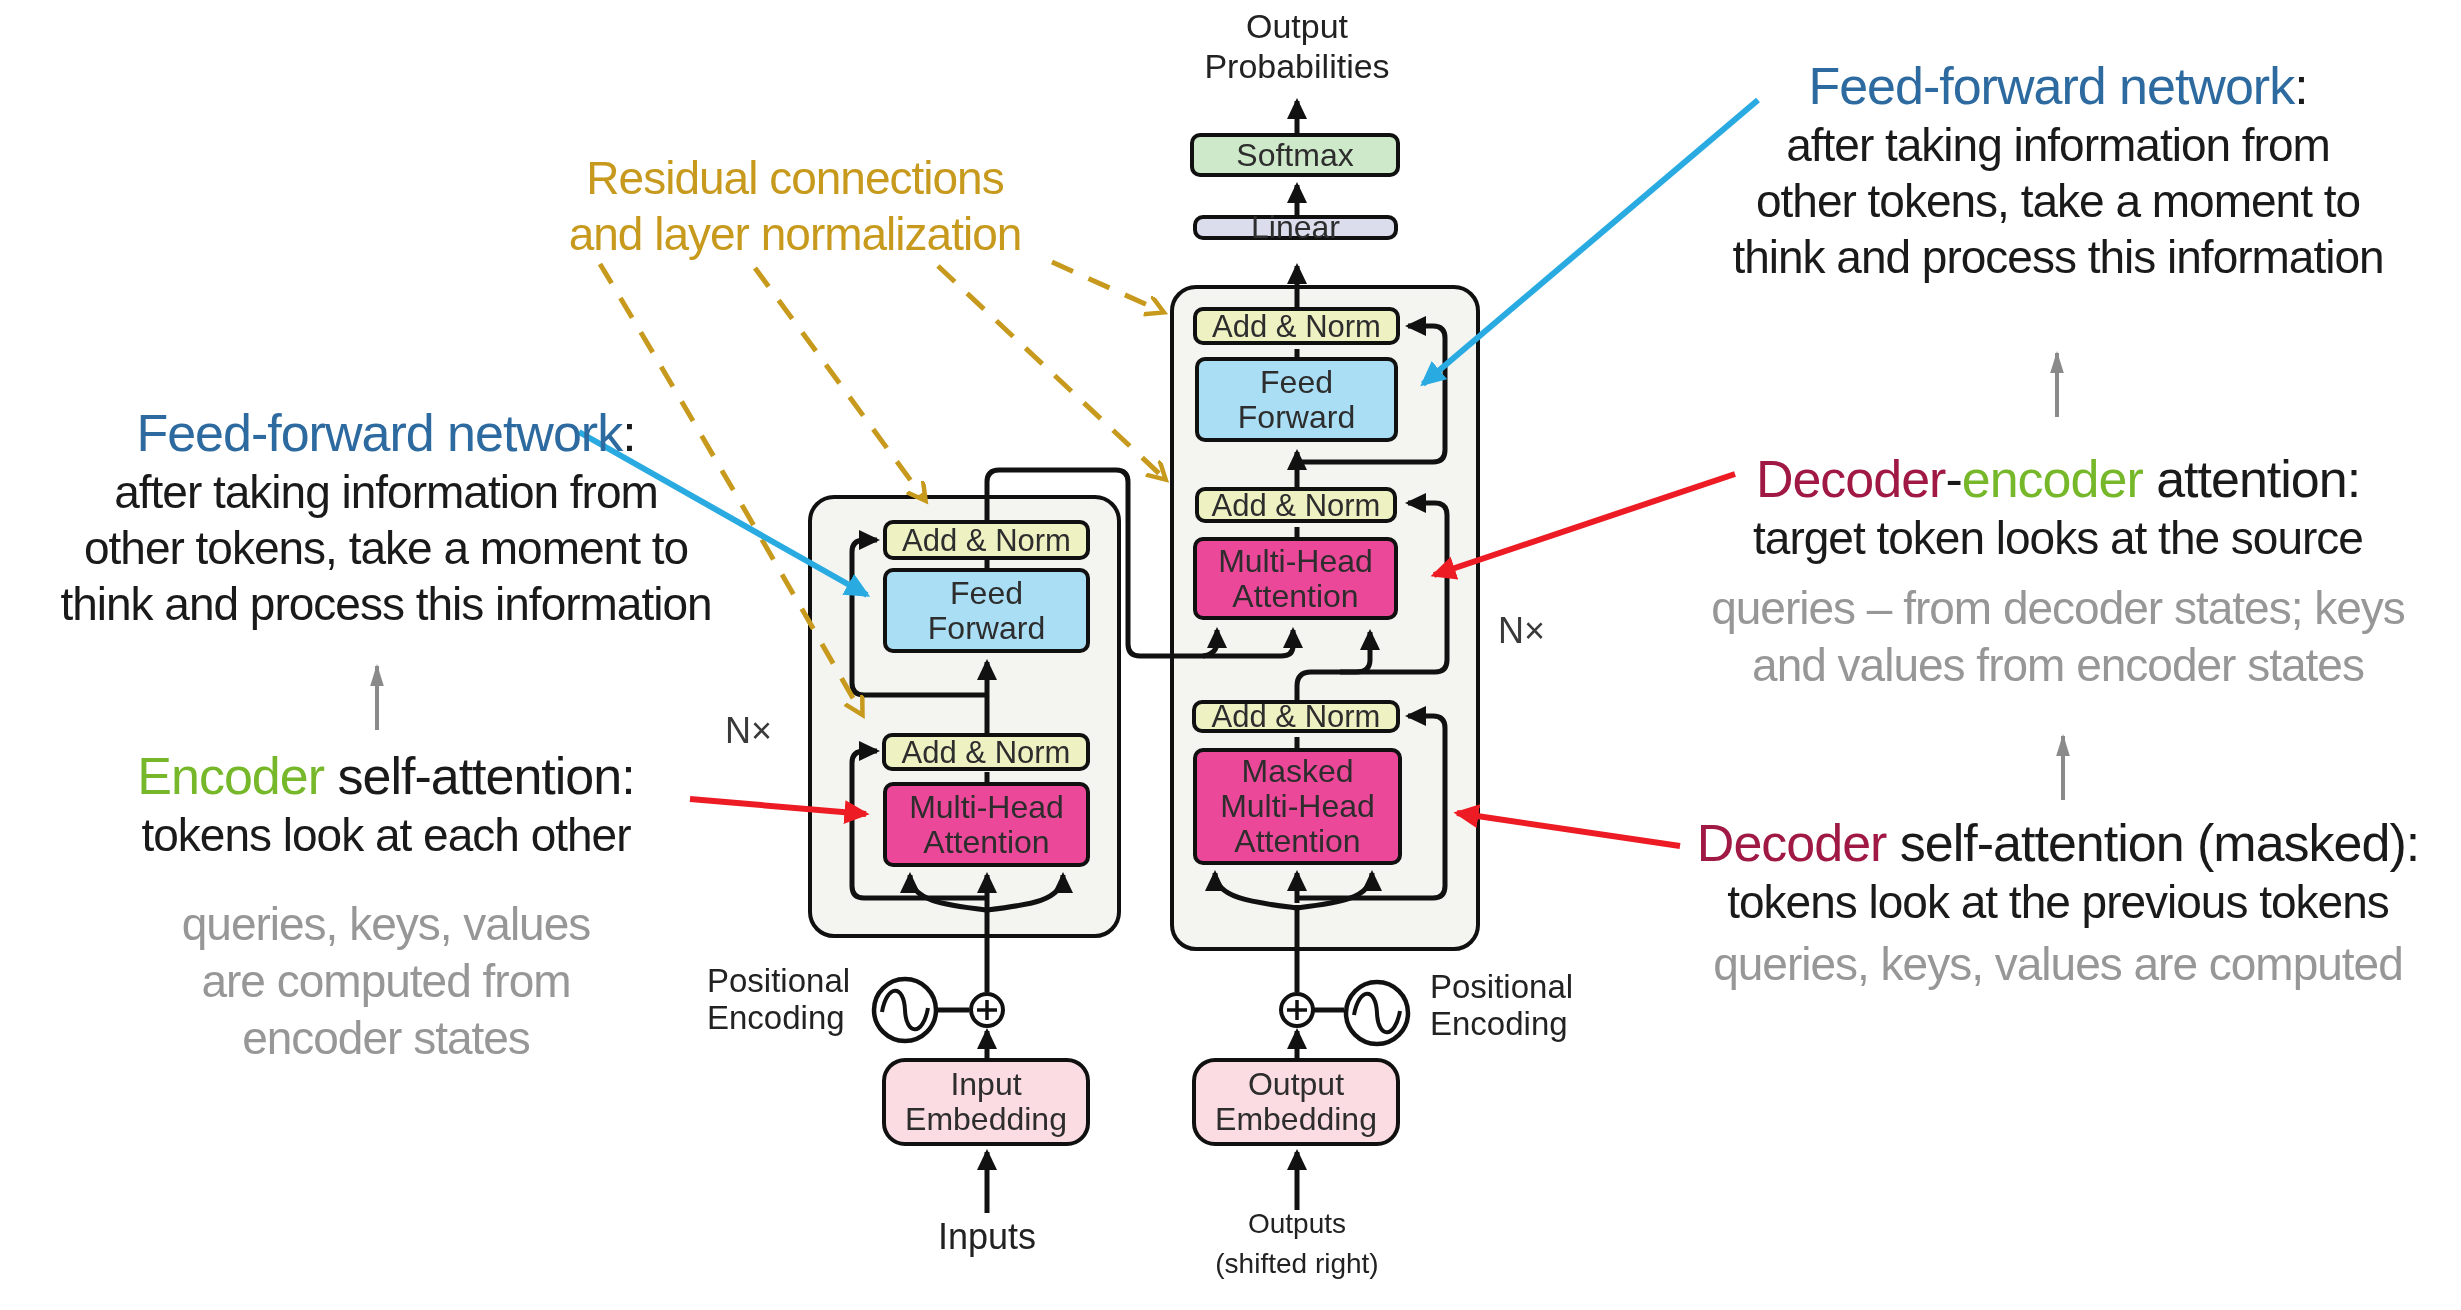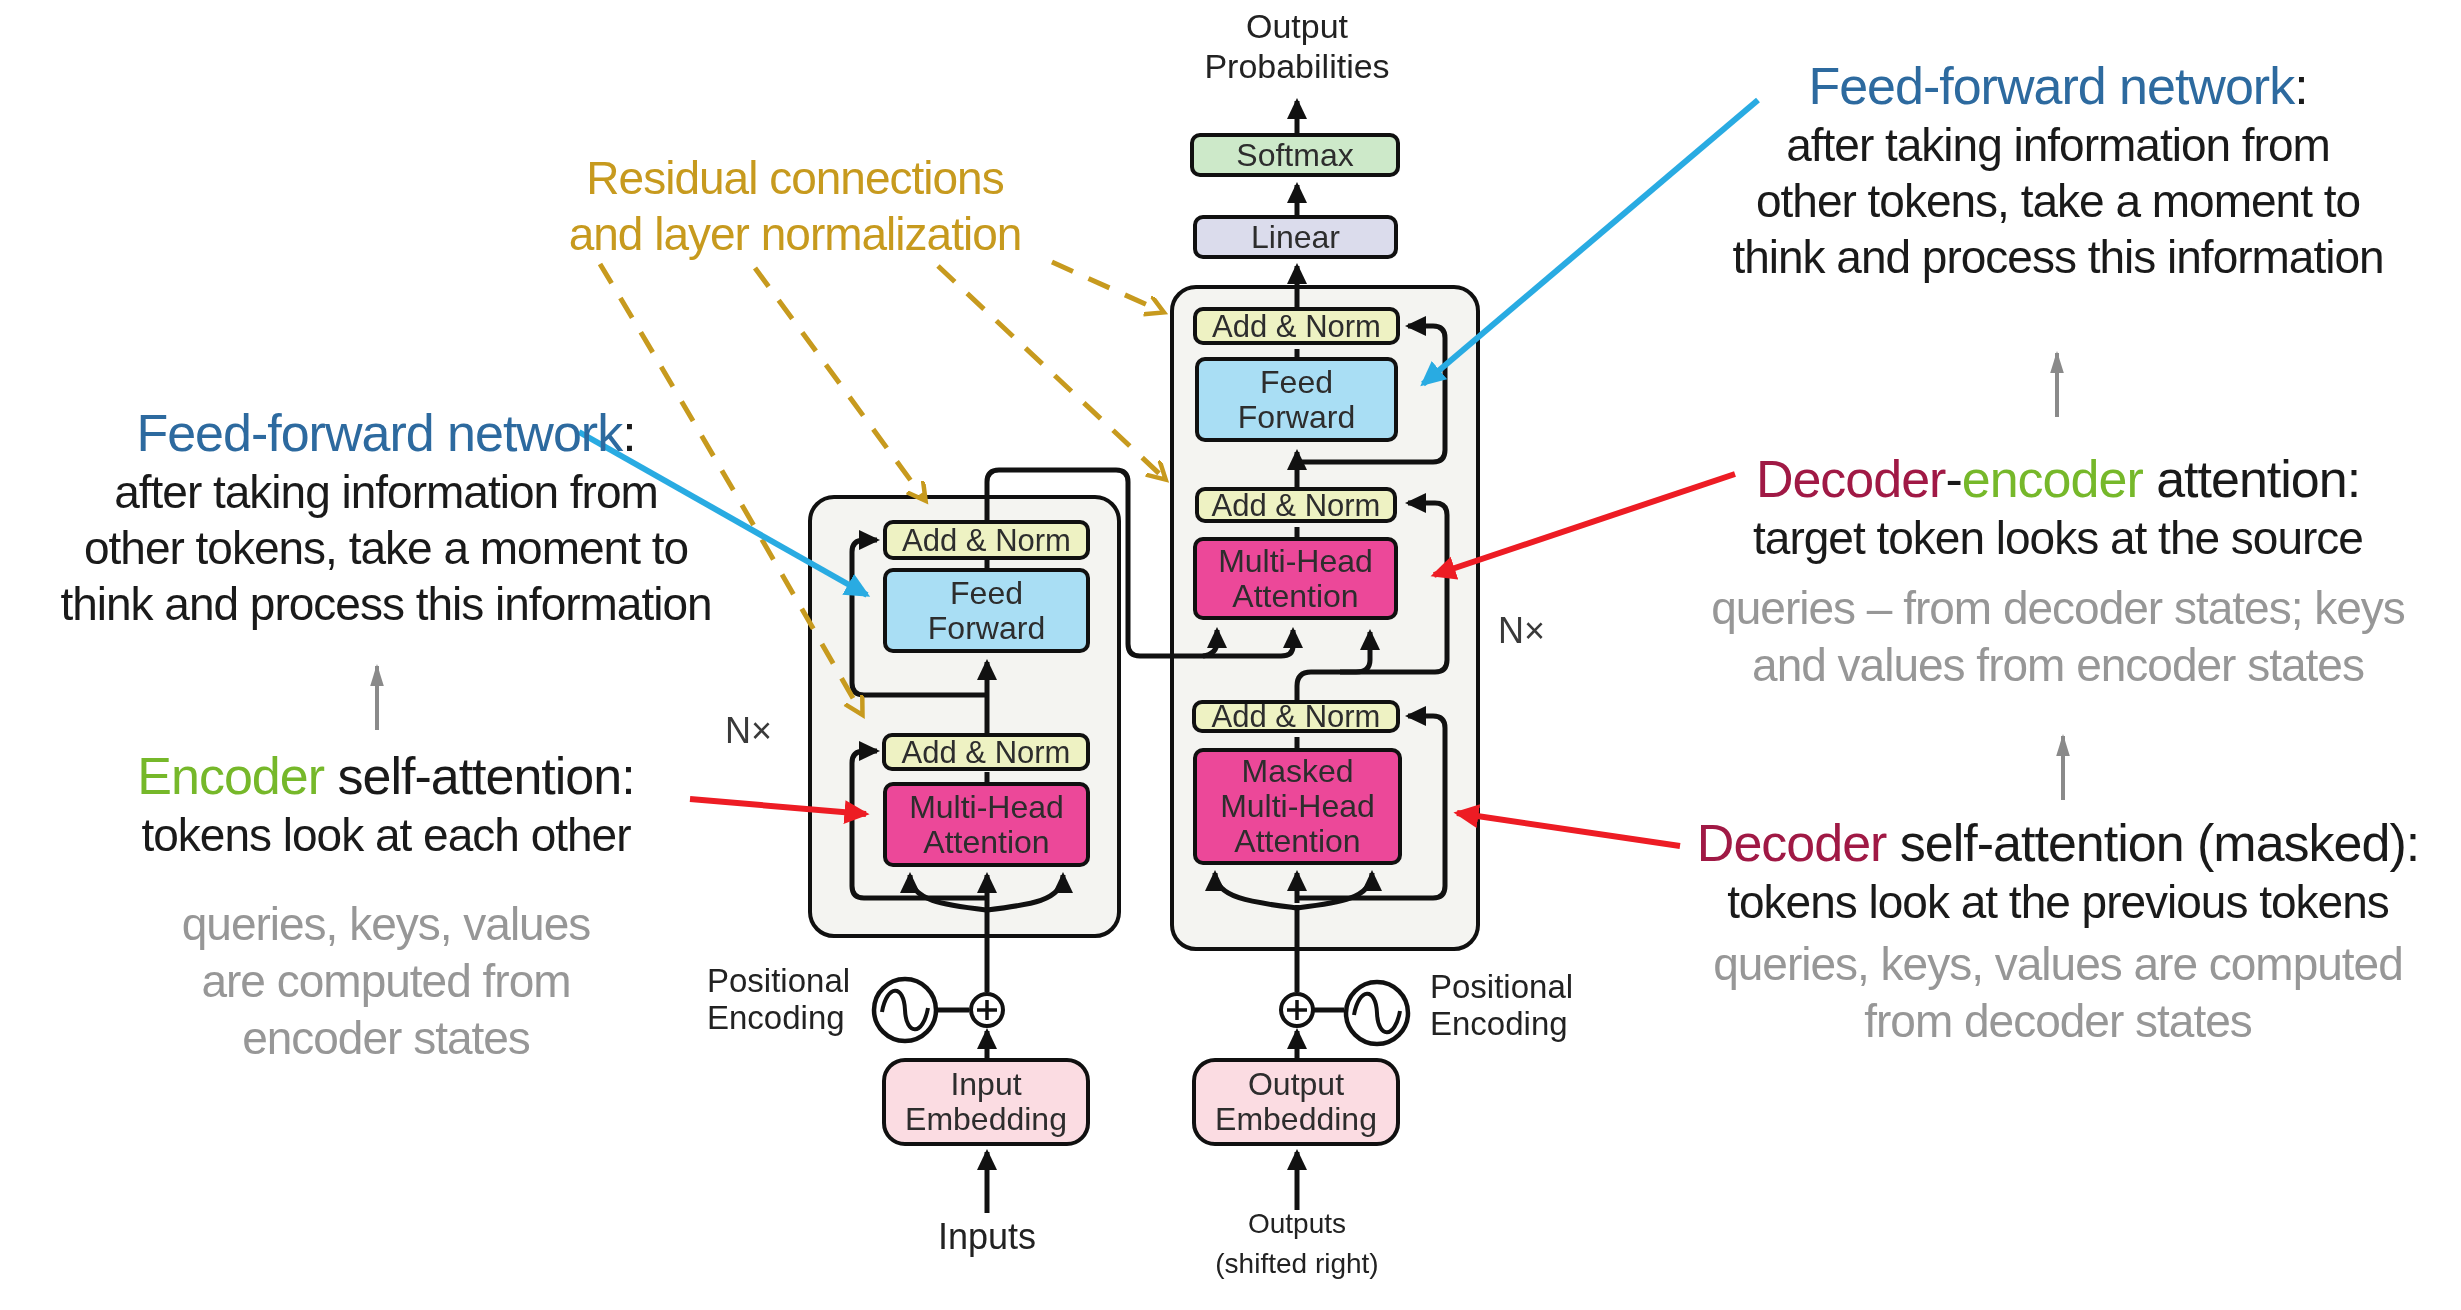--- a/index.html
+++ b/index.html
@@ -126,21 +126,21 @@
     <g stroke="#8a8a8a" stroke-width="4" fill="none">
       <path d="M377,730 V666" marker-end="url(#agray)"></path>
       <path d="M2057,417 V353" marker-end="url(#agray)"></path>
       <path d="M2063,800 V736" marker-end="url(#agray)"></path>
     </g>
   </svg>
 
   <div class="box bx-softmax" style="left:1190px;top:133px;width:210px;height:44px;">
     <span>Softmax</span>
   </div>
-  <div class="box bx-linear" style="left:1193px;top:215px;width:205px;height:44px;">
+  <div class="box bx-linear" style="left:1193px;top:215px;width:205px;height:25px;">
     <span>Linear</span>
   </div>
 
   <div class="box bx-addnorm" style="left:1193px;top:307px;width:207px;height:38px;">
     <span>Add &amp; Norm</span>
   </div>
   <div class="box bx-ff" style="left:1195px;top:357px;width:203px;height:85px;">
     <span>Feed</span>
     <span>Forward</span>
   </div>
@@ -251,16 +251,15 @@
     <div class="gline" style="margin-top:14px;">queries – from decoder states; keys</div>
     <div class="gline">and values from encoder states</div>
   </div>
 
   <div class="ann" style="left:1655px;top:812px;width:806px;">
     <div class="title">
       <span class="c-crimson">Decoder</span><span> self-attention (masked):</span>
     </div>
     <div class="line">tokens look at the previous tokens</div>
     <div class="gline" style="margin-top:6px;">queries, keys, values are computed</div>
-    <div class="gline">from decoder states</div>
   </div>
 
 </div>
 
 </body></html>

